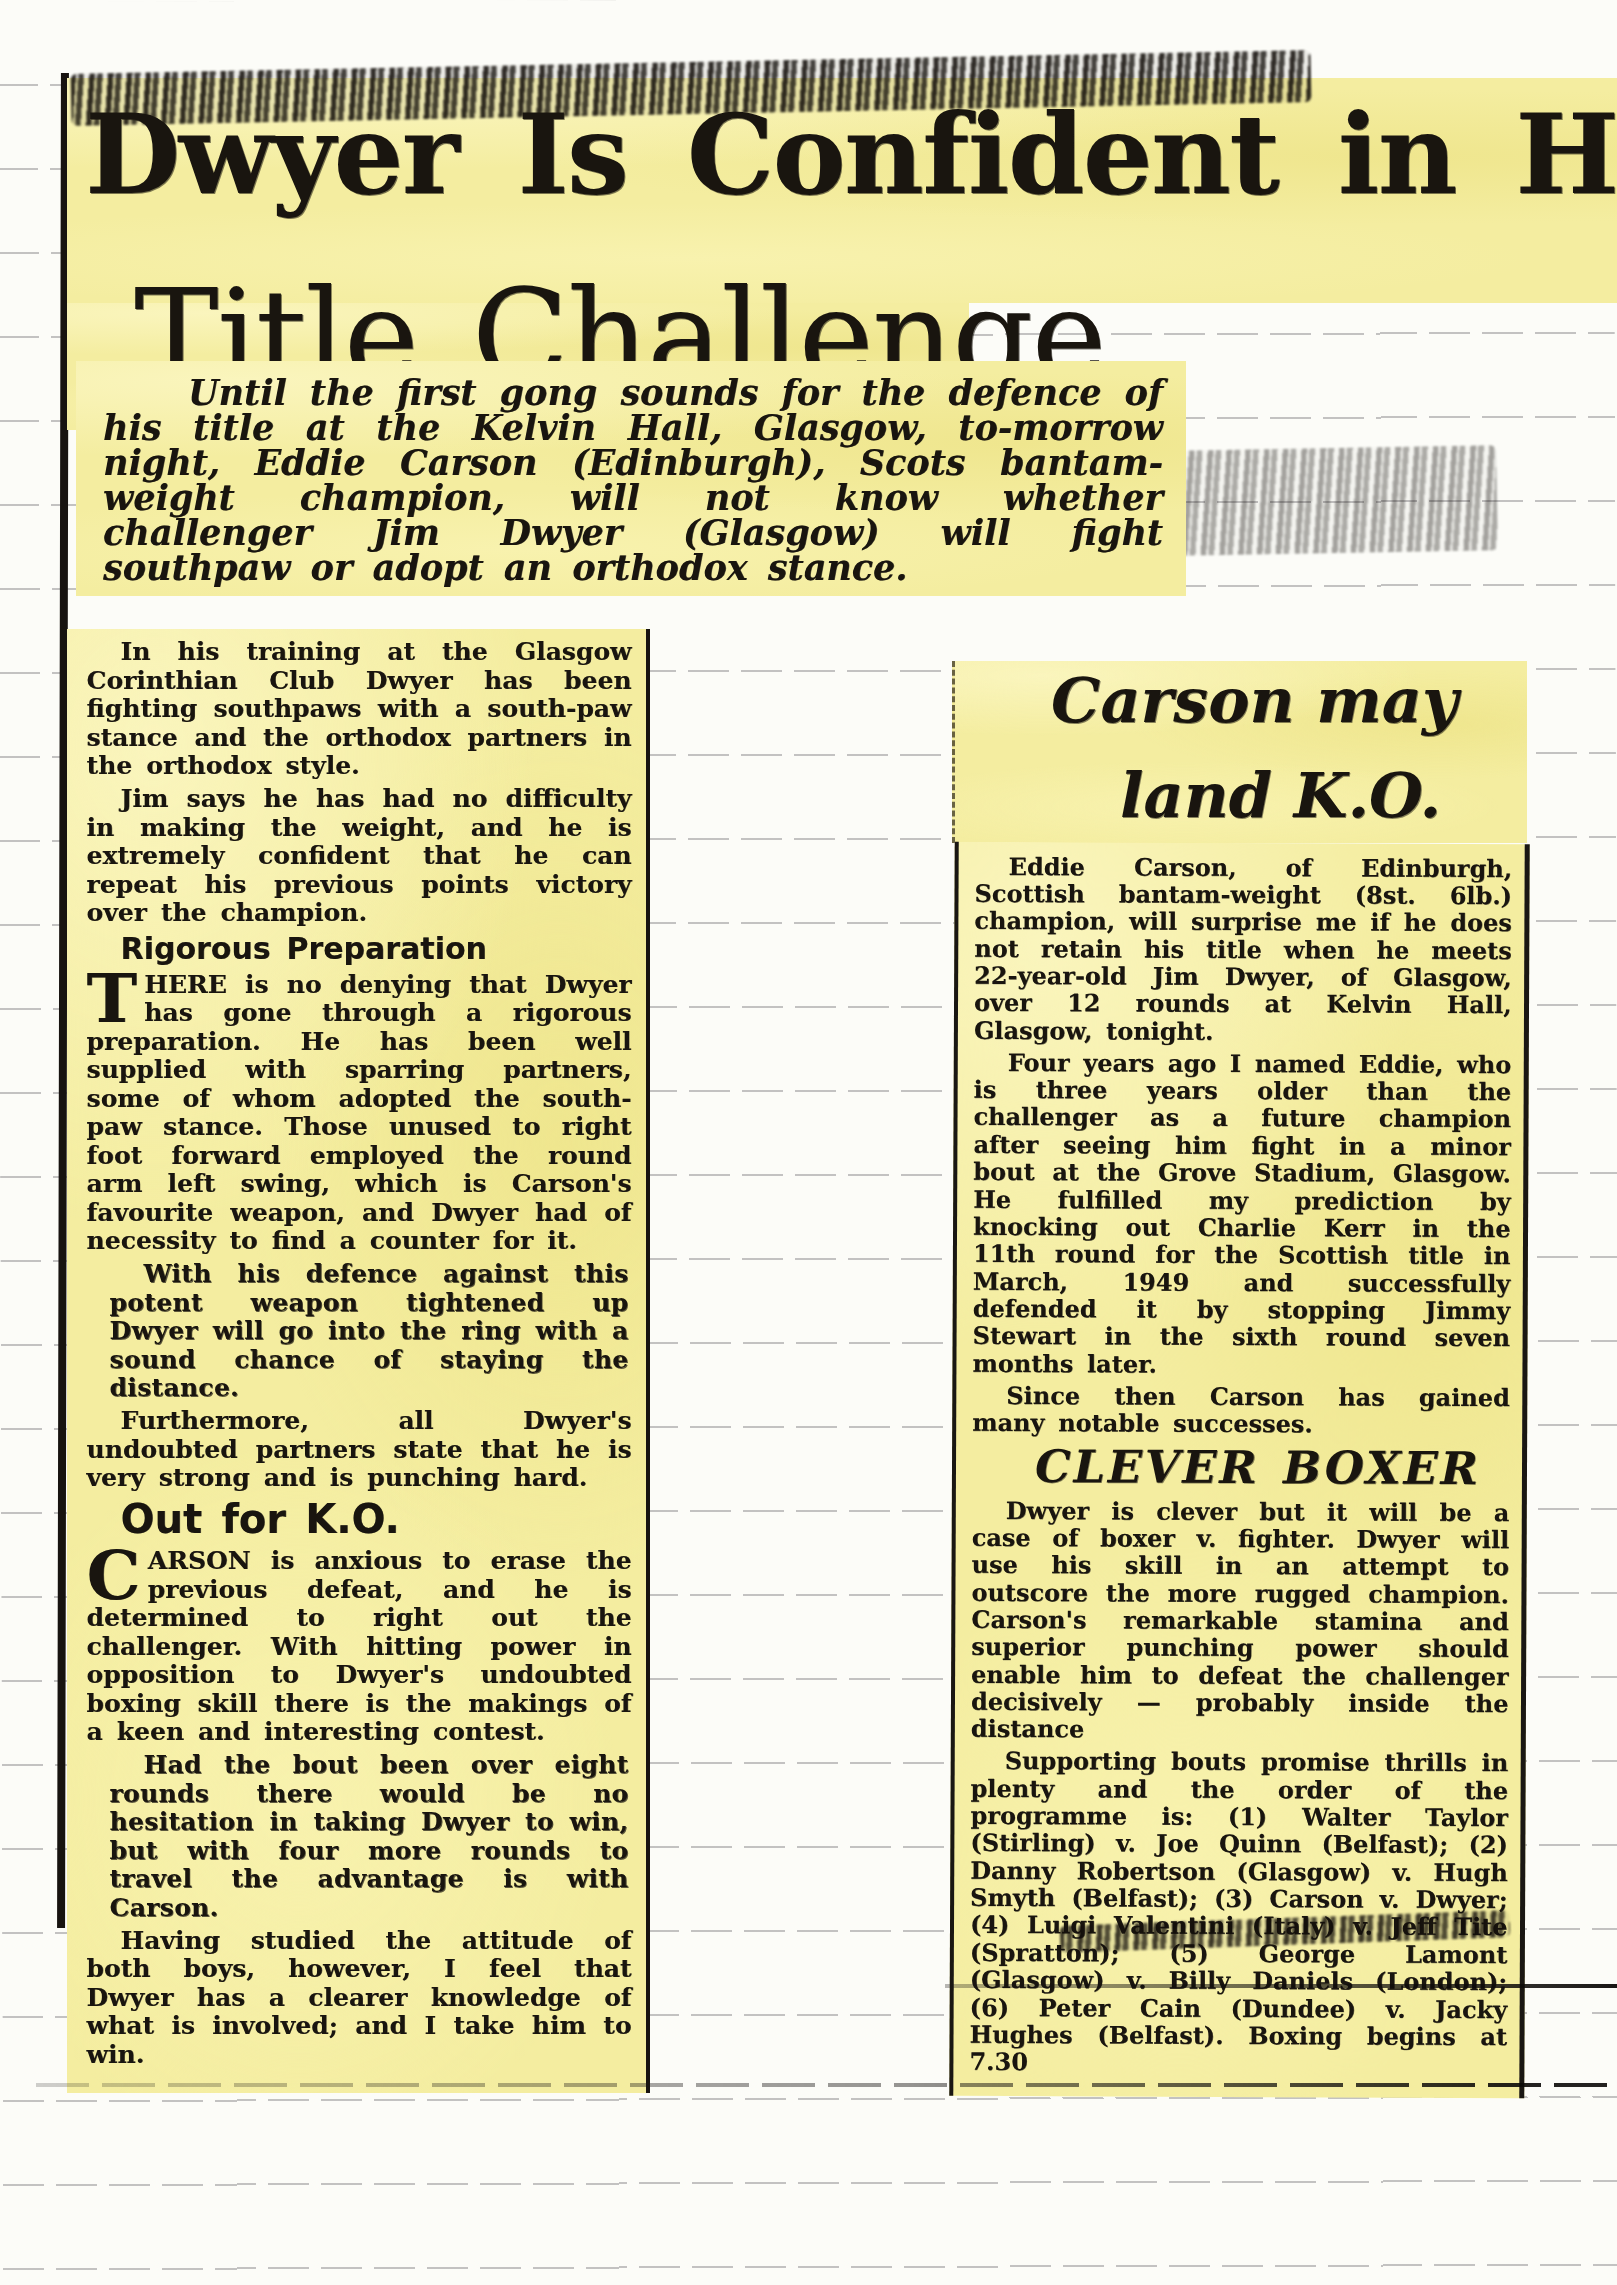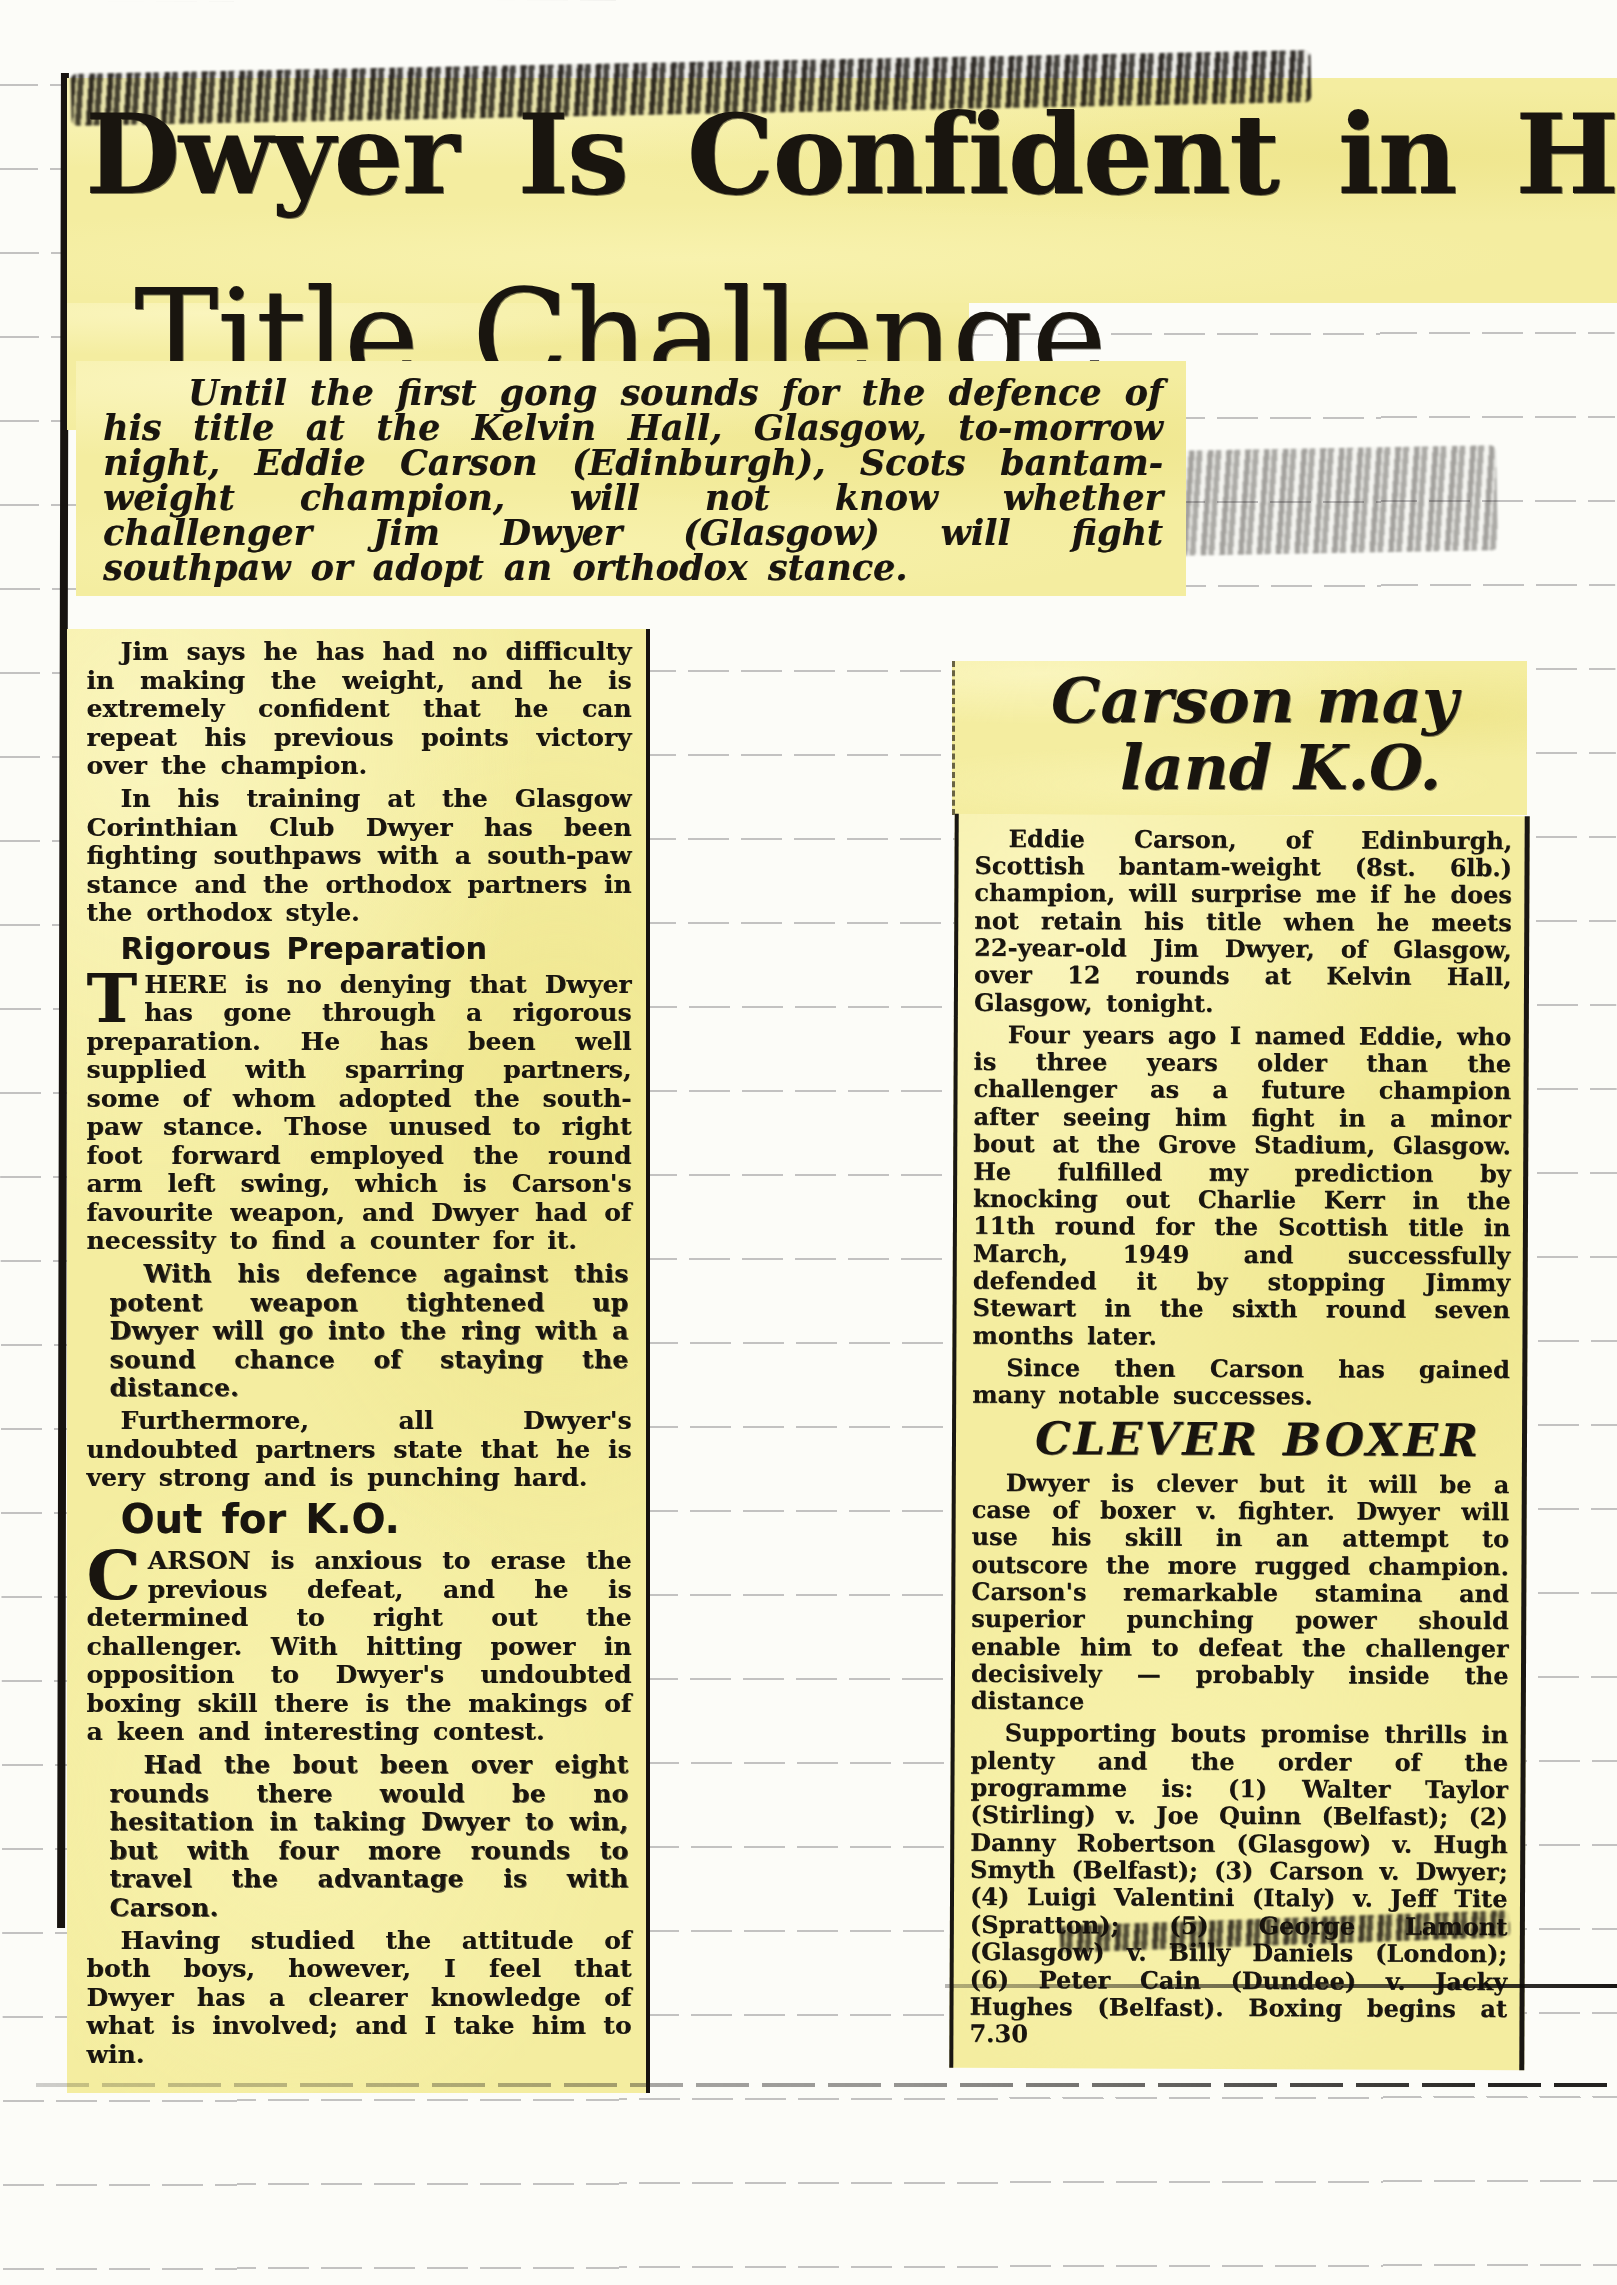--- a/index.html
+++ b/index.html
@@ -54,21 +54,21 @@
          text-shadow:0.8px 0.5px 0 rgba(25,21,16,.7);}
   .dropcap{float:left;font-size:68px;line-height:53px;padding:1.8px 7.1px 0 0;font-weight:700;}
 
   .left-col{left:67px;top:629px;width:545px;padding:9px 14.3px 19.6px 19.6px;
     border-right:4.5px solid #171310;}
 
   .right-col{left:952px;top:661px;width:575px;}
   .rc-head{padding:7.1px 9px 12.5px 36px;border-left:3.6px dashed rgba(30,24,16,.65);
     font-style:italic;font-weight:700;font-size:62px;line-height:1.08;white-space:nowrap;
     text-shadow:0.9px 0.7px 0 rgba(20,16,10,.5);text-align:center;}
-  .rc-head .l2{padding-left:52px;display:block;}
+  .rc-head .l2{padding-left:52px;display:block;margin-top:28px;}
   .rc-body{border-left:4.5px solid #1a1713;border-right:5.3px solid #1a1713;
     transform:rotate(.25deg);padding:10.7px 12.5px 16px 16px;font-size:24px;}
 
   .sub-sans{font-family:"DejaVu Sans",sans-serif;font-weight:700;text-align:left;
     font-size:30px;margin:12.5px 0 7.1px;text-indent:0;}
   .sub-sans-big{font-size:40px;margin:18px 0 9px;}
   .sub-serif-italic{font-style:italic;font-weight:700;font-size:45px;letter-spacing:2.7px;
     text-align:center;margin:14.3px 0 10.7px;text-indent:0;
     text-shadow:0.9px 0.7px 0 rgba(20,16,10,.5);}
 
@@ -92,22 +92,22 @@
 <div class="abs yellow hl-bg1"></div>
 <div class="abs yellow hl-bg2"></div>
 <div class="abs smudge hl-smudge-top"></div>
 <div class="abs smudge hl-smudge-right"></div>
 <div class="abs hl1">Dwyer Is Confident in His</div>
 <div class="abs hl2">Title Challenge</div>
 
 <div class="abs yellow lede">Until the first gong sounds for the defence of his title at the Kelvin Hall, Glasgow, to-morrow night, Eddie Carson (Edinburgh), Scots bantam-weight champion, will not know whether challenger Jim Dwyer (Glasgow) will fight southpaw or adopt an orthodox stance.</div>
 
 <div class="abs yellow left-col bodytext">
+  <p>In his training at the Glasgow Corinthian Club Dwyer has been fighting southpaws with a south-paw stance and the orthodox partners in the orthodox style.</p>
   <p>Jim says he has had no difficulty in making the weight, and he is extremely confident that he can repeat his previous points victory over the champion.</p>
-  <p>In his training at the Glasgow Corinthian Club Dwyer has been fighting southpaws with a south-paw stance and the orthodox partners in the orthodox style.</p>
   <p class="sub-sans">Rigorous Preparation</p>
   <p class="flush"><span class="dropcap">T</span><span>HERE is no denying that Dwyer has gone through a rigorous preparation. He has been well supplied with sparring partners, some of whom adopted the south-paw stance. Those unused to right foot forward employed the round arm left swing, which is Carson's favourite weapon, and Dwyer had of necessity to find a counter for it.</span></p>
   <p class="emph">With his defence against this potent weapon tightened up Dwyer will go into the ring with a sound chance of staying the distance.</p>
   <p>Furthermore, all Dwyer's undoubted partners state that he is very strong and is punching hard.</p>
   <p class="sub-sans sub-sans-big">Out for K.O.</p>
   <p class="flush"><span class="dropcap">C</span><span>ARSON is anxious to erase the previous defeat, and he is determined to right out the challenger. With hitting power in opposition to Dwyer's undoubted boxing skill there is the makings of a keen and interesting contest.</span></p>
   <p class="emph">Had the bout been over eight rounds there would be no hesitation in taking Dwyer to win, but with four more rounds to travel the advantage is with Carson.</p>
   <p>Having studied the attitude of both boys, however, I feel that Dwyer has a clearer knowledge of what is involved; and I take him to win.</p>
 </div>
 

